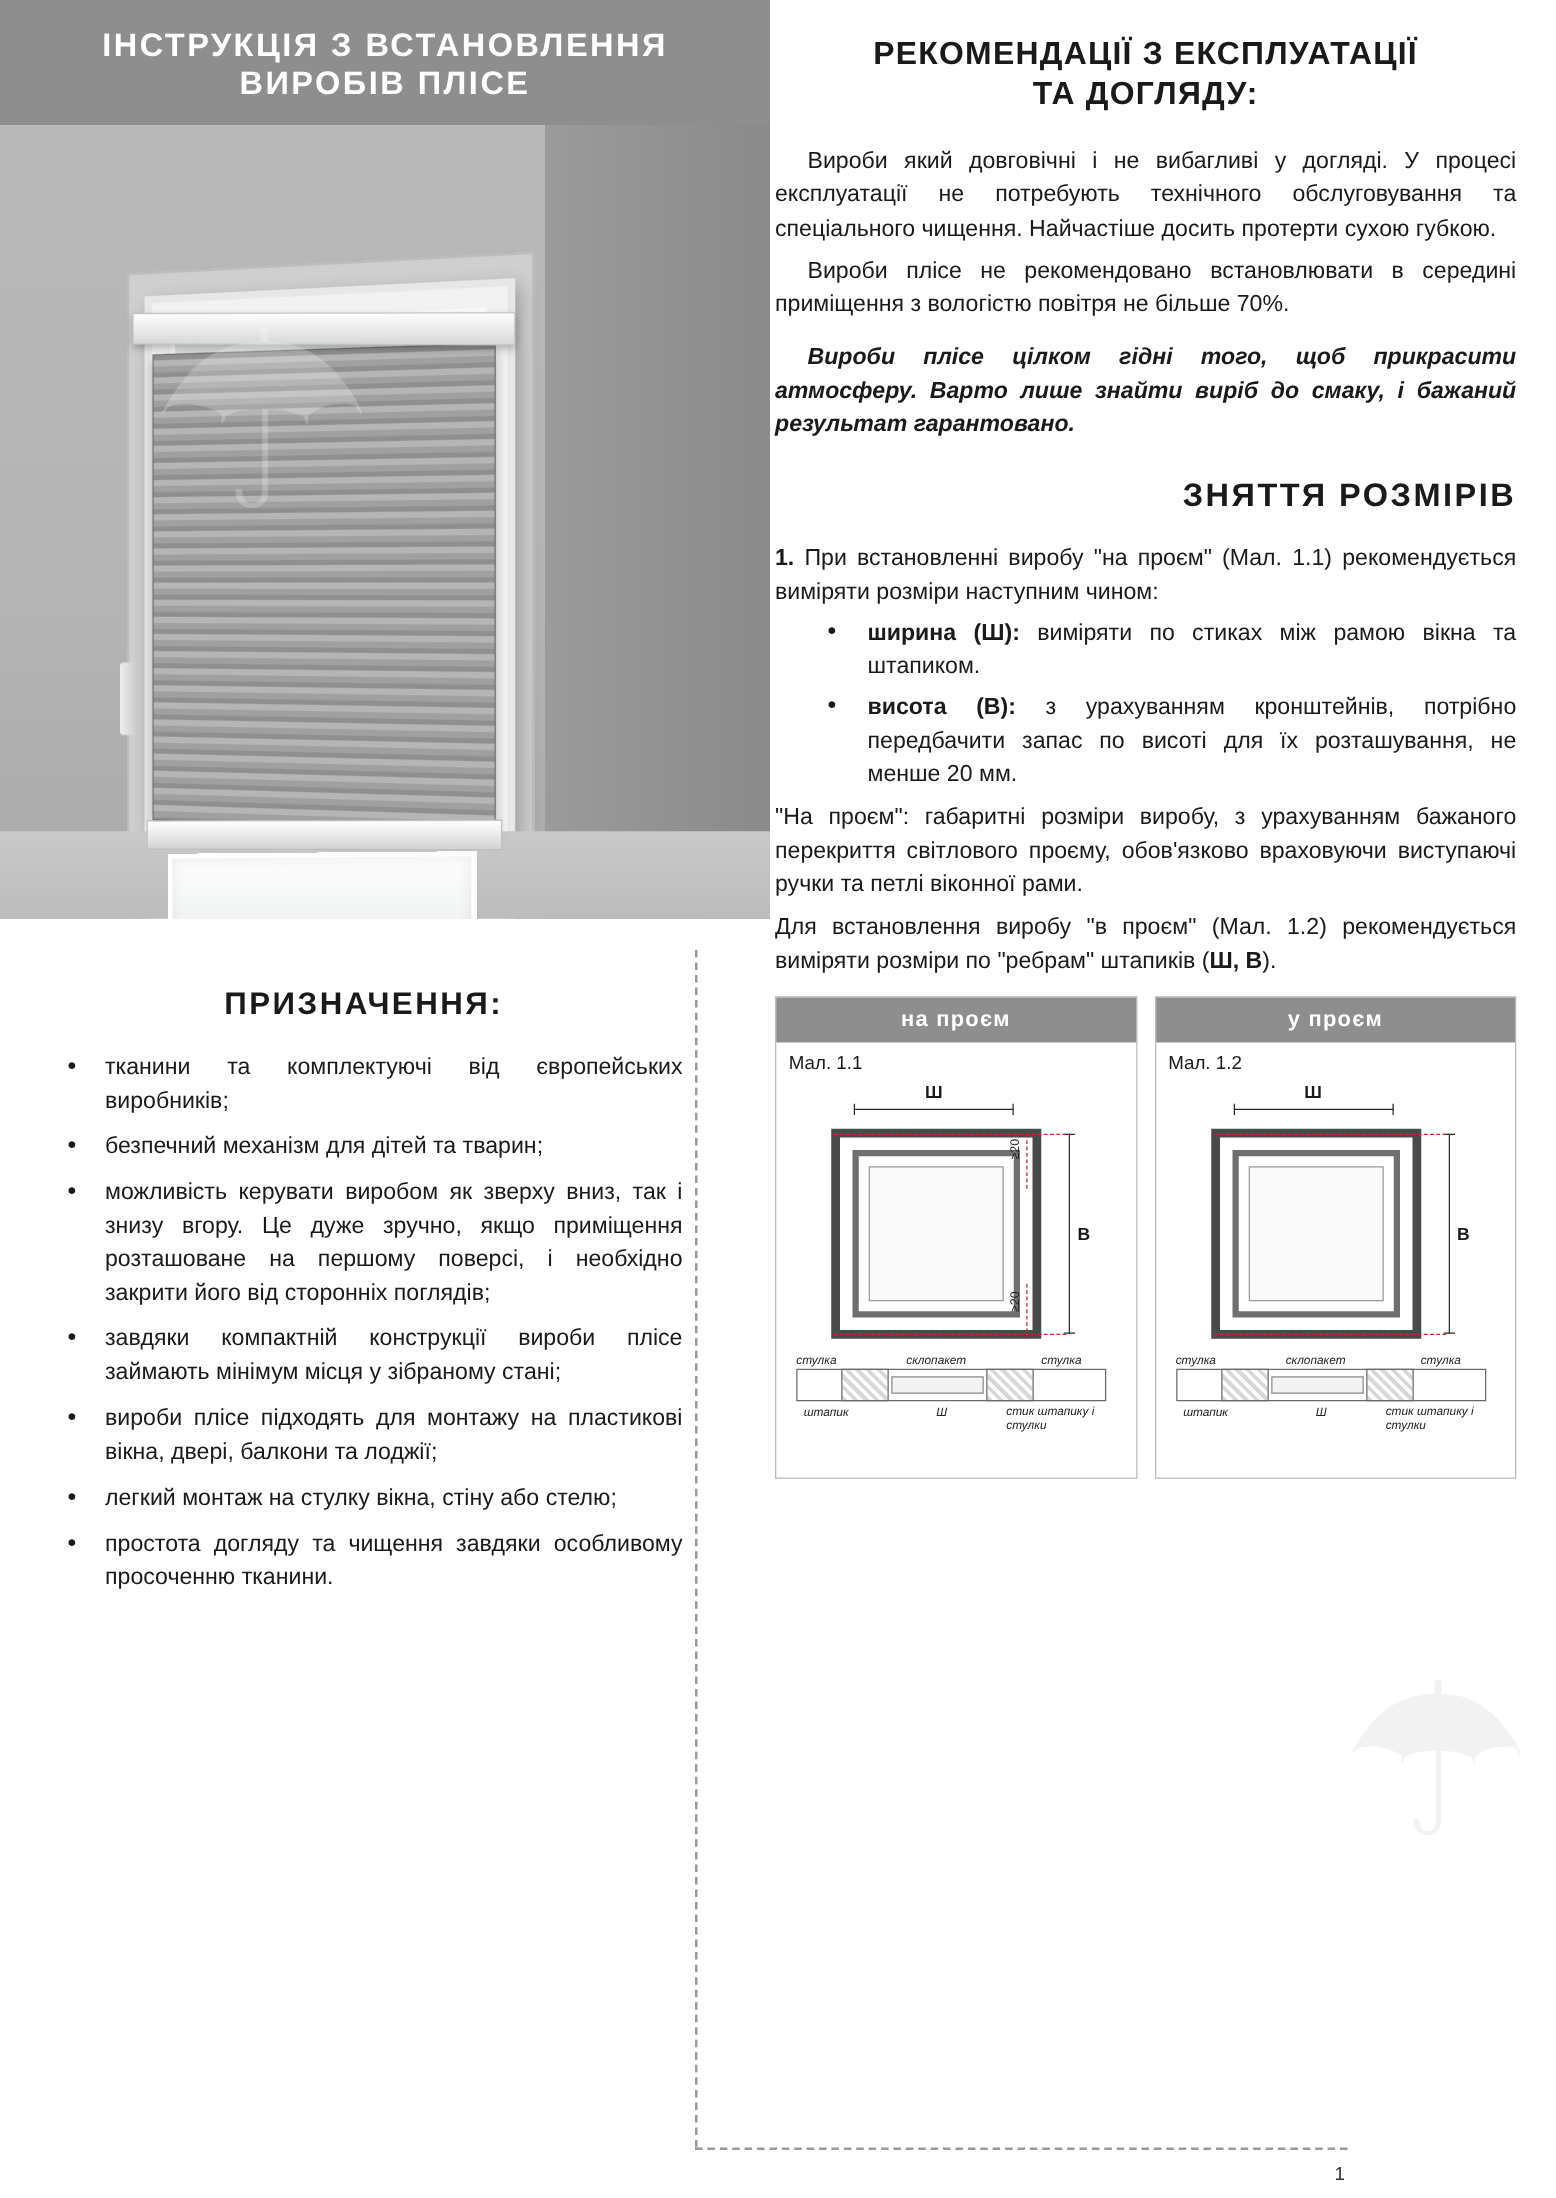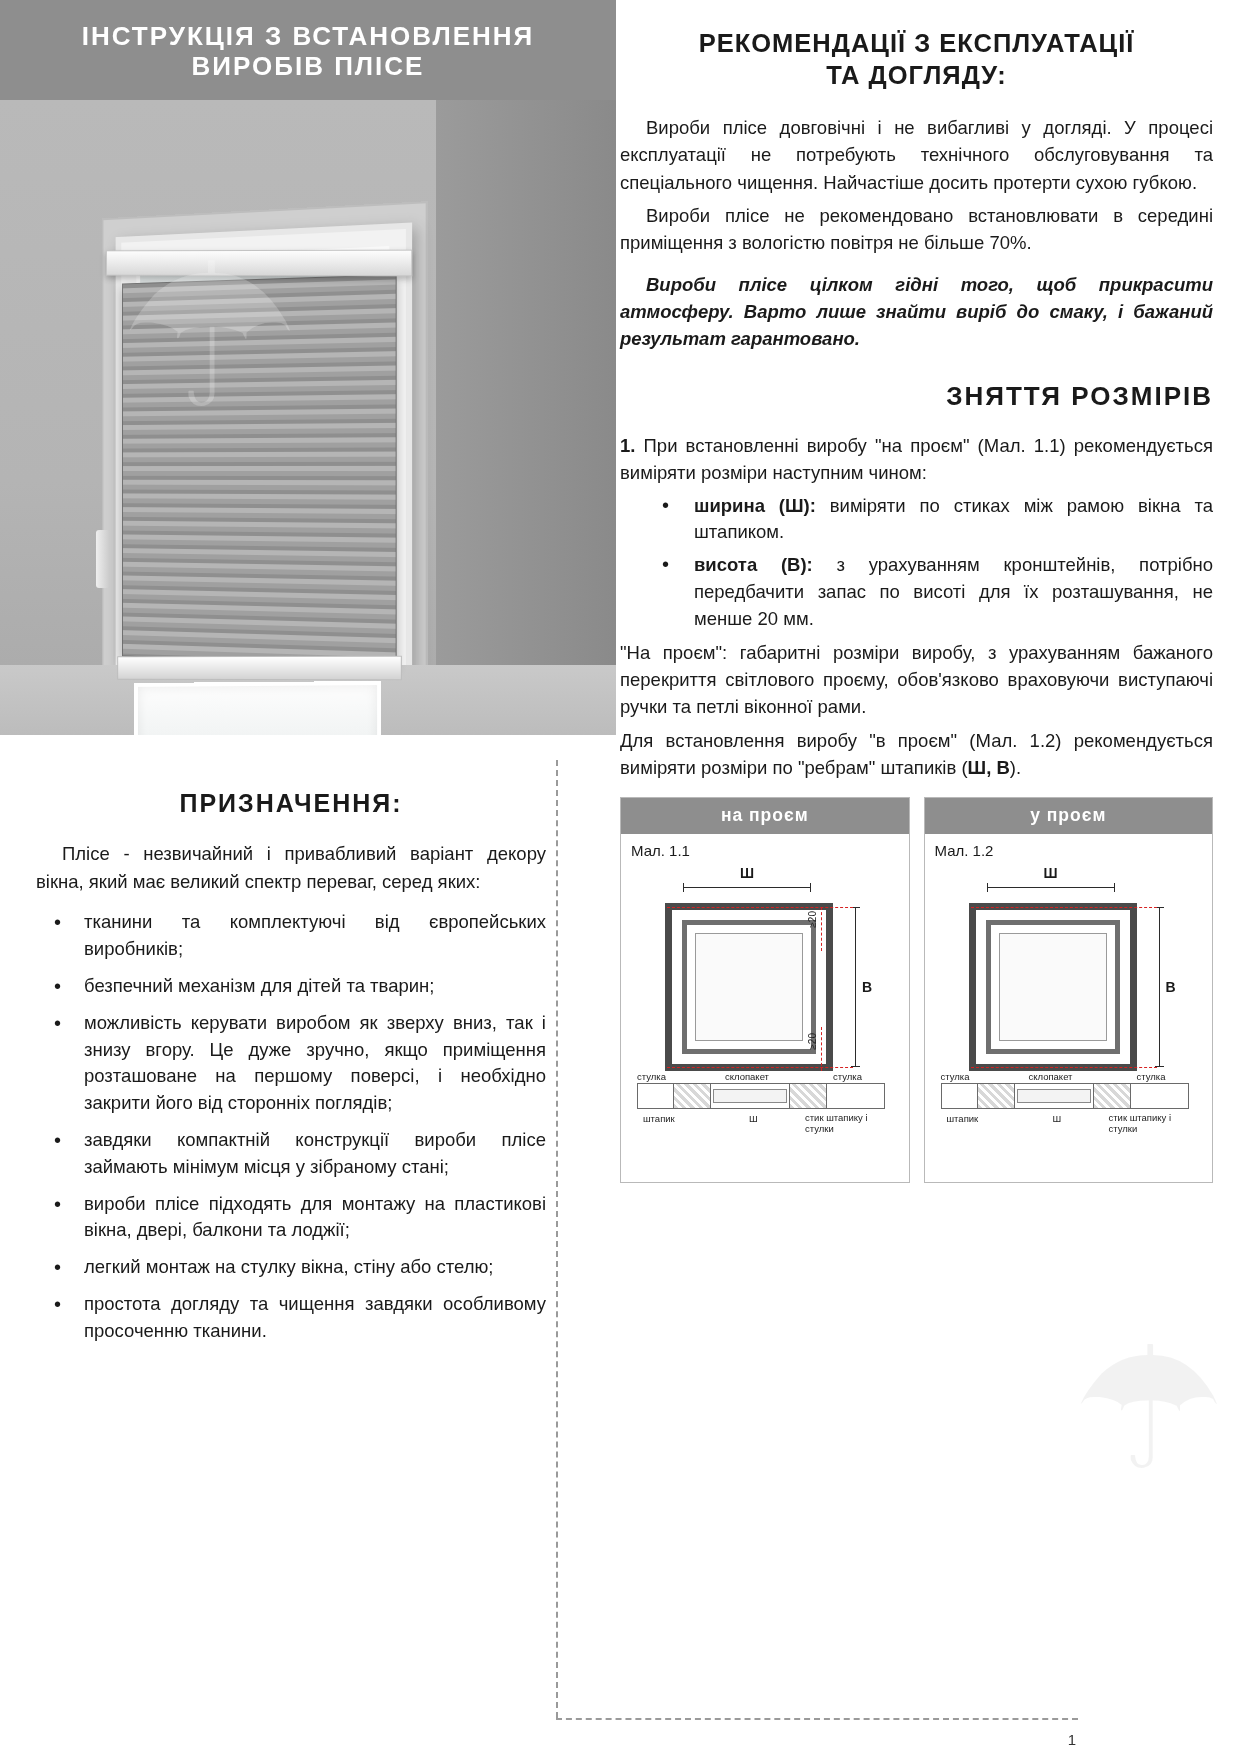--- a/index.html
+++ b/index.html
@@ -246,21 +246,21 @@
   }
   .red-v {
     position:absolute; height:44px; width:0; border-left:1px dashed #d62222;
   }
   .mini20 {
     position:absolute; font-size:10px; color:#222;
     writing-mode:vertical-rl; transform:rotate(180deg);
   }
   
   .sec-detail {
-    position:absolute; left:6px; bottom:42px; width:248px; height:56px;
+    position:absolute; left:6px; bottom:30px; width:248px; height:56px;font-style:italic;
   }
   .sd-bar {
     position:absolute; left:0; top:14px; width:248px; height:26px;
     background:#fff; border:1px solid #6a6a6a;
   }
   .sd-hatch-l, .sd-hatch-r {
     position:absolute; top:14px; width:38px; height:26px;
     background:repeating-linear-gradient(45deg,#d8d8d8 0 3px,#fff 3px 6px);
     border:1px solid #6a6a6a;
   }
@@ -308,21 +308,20 @@
       <div class="pleats"></div>
       <div class="headrail"></div>
       <div class="bottomrail"></div>
       <div class="handle"></div>
       <div class="sill"></div>
       <div class="photo-watermark">☂</div>
     </div>
 
     <div class="left-body">
       <h2 class="section">ПРИЗНАЧЕННЯ:</h2>
-      <p class="just indent">Плісе - незвичайний і привабливий варіант декору вікна, який має великий спектр переваг, серед яких:</p>
       <ul class="bullets">
         <li>тканини та комплектуючі від європейських виробників;</li>
         <li>безпечний механізм для дітей та тварин;</li>
         <li>можливість керувати виробом як зверху вниз, так і знизу вгору. Це дуже зручно, якщо приміщення розташоване на першому поверсі, і необхідно закрити його від сторонніх поглядів;</li>
         <li>завдяки компактній конструкції вироби плісе займають мінімум місця у зібраному стані;</li>
         <li>вироби плісе підходять для монтажу на пластикові вікна, двері, балкони та лоджії;</li>
         <li>легкий монтаж на стулку вікна, стіну або стелю;</li>
         <li>простота догляду та чищення завдяки особливому просоченню тканини.</li>
       </ul>
     </div>
@@ -331,21 +330,21 @@
   <div class="v-sep"></div>
   <div class="h-sep"></div>
 
   <div class="right-col r">
 
     <h1 class="rtitle">
       <span>РЕКОМЕНДАЦІЇ З ЕКСПЛУАТАЦІЇ</span><br>
       <span>ТА ДОГЛЯДУ:</span>
     </h1>
 
-    <p class="ind">Вироби плісе довговічні і не вибагливі у догляді. У процесі експлуатації не потребують технічного обслуговування та спеціального чищення. Найчастіше досить протерти сухою губкою.</p>
+    <p class="ind">Вироби який довговічні і не вибагливі у догляді. У процесі експлуатації не потребують технічного обслуговування та спеціального чищення. Найчастіше досить протерти сухою губкою.</p>
     <p class="ind">Вироби плісе не рекомендовано встановлювати в середині приміщення з вологістю повітря не більше 70%.</p>
     <p class="ind ital" style="margin-top:14px;font-weight:bold;">Вироби плісе цілком гідні того, щоб прикрасити атмосферу. Варто лише знайти виріб до смаку, і бажаний результат гарантовано.</p>
 
     <h2 class="rsection">ЗНЯТТЯ РОЗМІРІВ</h2>
 
     <p>
       <b>1.</b>
       <span>При встановленні виробу "на проєм" (Мал. 1.1) рекомендується виміряти розміри наступним чином:</span>
     </p>
 

